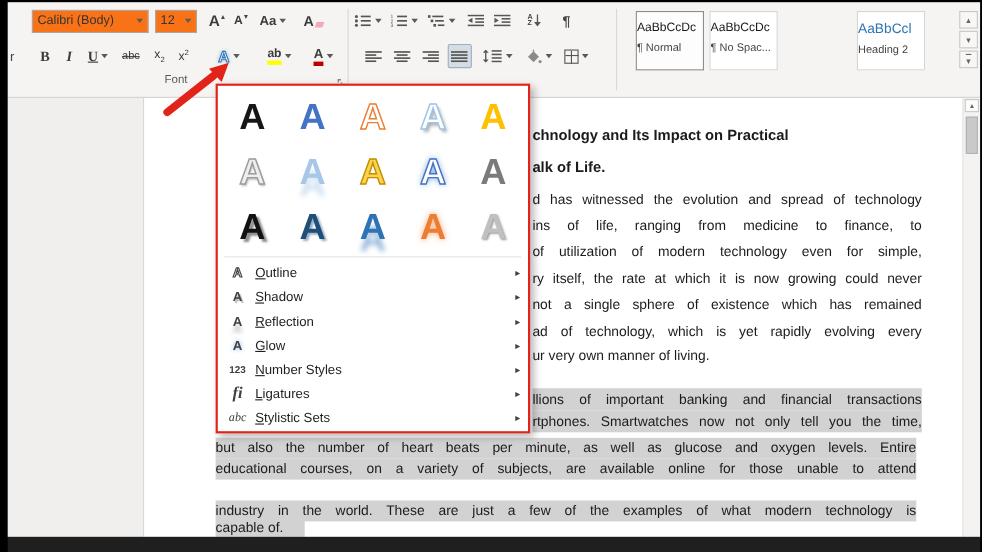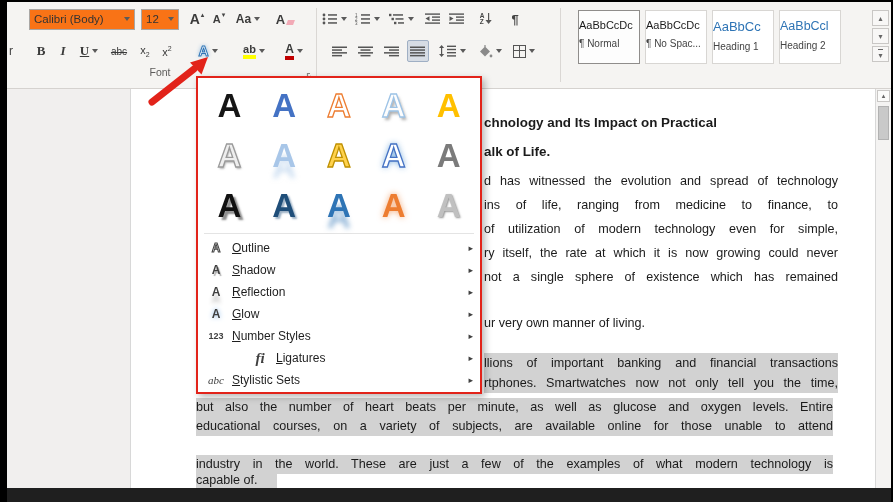--- a/index.html
+++ b/index.html
@@ -88,21 +88,21 @@
   .menu-sep { height:1px; background:#e4e4e4; margin:2px 2px 3px 2px; }
   .menu-item { height:22px; display:flex; align-items:center; padding:0 3px; font-size:12px; color:#1e1e1e; }
   .mi-icon { width:22px; text-align:center; margin-right:5px; font-weight:bold; font-size:12px; color:#404040; flex:none; }
   .mi-label u { text-underline-offset:1px; }
   .mi-arrow { margin-left:auto; font-size:9px; color:#404040; }
   .ic-outline    { color:#fff; -webkit-text-stroke:1px #404040; }
   .ic-shadow     { text-shadow:1.5px 1.5px 1px #b0b0b0; }
   .ic-reflection { text-shadow:0 7px 4px rgba(64,64,64,0.35); }
   .ic-glow       { text-shadow:0 0 5px #7eb1e6; }
   .ic-numstyles  { font-size:9px; }
-  .ic-ligatures  { font-family:"Liberation Serif", serif; font-style:italic; font-size:15px;margin-left:44px; }
+  .ic-ligatures  { font-family:"Liberation Serif", serif; font-style:italic; font-size:15px; }
   .ic-stylistic  { font-family:"Liberation Serif", serif; font-style:italic; font-size:11px; font-weight:normal; }
 
   .arrow-ann { position:absolute; left:130px; top:40px; z-index:60; pointer-events:none; }
 </style>
 </head>
 <body>
 
 <div class="screen">
 
   <div class="ribbon">
@@ -304,24 +304,20 @@
     </div>
 
     <div class="style-box selected" style="left:571px">
       <div class="style-preview">AaBbCcDc</div>
       <div class="style-name">¶ Normal</div>
     </div>
     <div class="style-box" style="left:638px">
       <div class="style-preview">AaBbCcDc</div>
       <div class="style-name">¶ No Spac...</div>
     </div>
-    <div class="style-box" style="left:705px">
-      <div class="style-preview h1">AaBbCc</div>
-      <div class="style-name">Heading 1</div>
-    </div>
     <div class="style-box" style="left:772px">
       <div class="style-preview h2">AaBbCcl</div>
       <div class="style-name">Heading 2</div>
     </div>
     <div class="sg-btn" style="top:8px">
         <span>▴</span>
       </div>
     <div class="sg-btn" style="top:26px">
         <span>▾</span>
       </div>
@@ -340,20 +336,21 @@
   <div class="scroll-thumb"></div>
 
   <div class="dline ttl" style="top:114px">chnology and Its Impact on Practical</div>
   <div class="dline ttl" style="top:143px">alk of Life.</div>
 
   <div class="dline pw" style="top:171px">d has witnessed the evolution and spread of technology</div>
   <div class="dline pw" style="top:195px">ins of life, ranging from medicine to finance, to</div>
   <div class="dline pw" style="top:219px">of utilization of modern technology even for simple,</div>
   <div class="dline pw" style="top:243px">ry itself, the rate at which it is now growing could never</div>
   <div class="dline pw" style="top:267px">not a single sphere of existence which has remained</div>
+  <div class="dline pw" style="top:291px">ad of technology, which is yet rapidly evolving every</div>
   <div class="dline nat" style="top:313px;left:484px">ur very own manner of living.</div>
 
   <div class="dline pw sel" style="top:353px">llions of important banking and financial transactions</div>
   <div class="dline pw sel" style="top:373px">rtphones. Smartwatches now not only tell you the time,</div>
   <div class="dline fw sel" style="top:398px">but also the number of heart beats per minute, as well as glucose and oxygen levels. Entire</div>
   <div class="dline fw sel" style="top:417px">educational courses, on a variety of subjects, are available online for those unable to attend</div>
   <div class="dline fw sel" style="top:455px">industry in the world. These are just a few of the examples of what modern technology is</div>
   <div class="dline nat sel" style="top:473px;left:196px;line-height:15px;padding-right:19px">capable of.</div>
 
   <div class="fx-menu">

